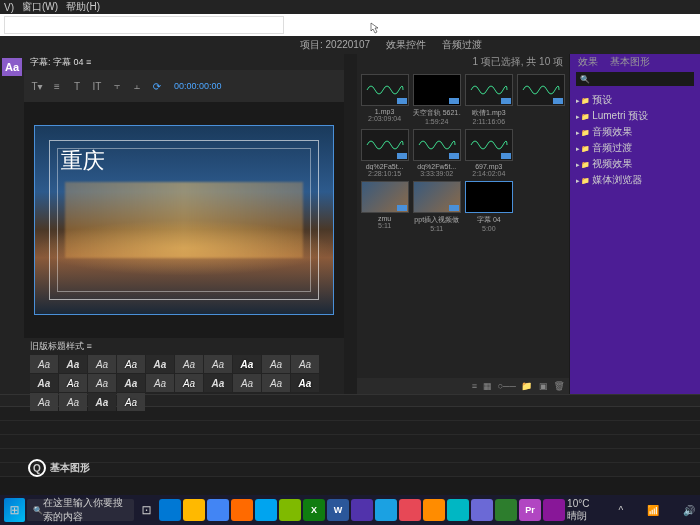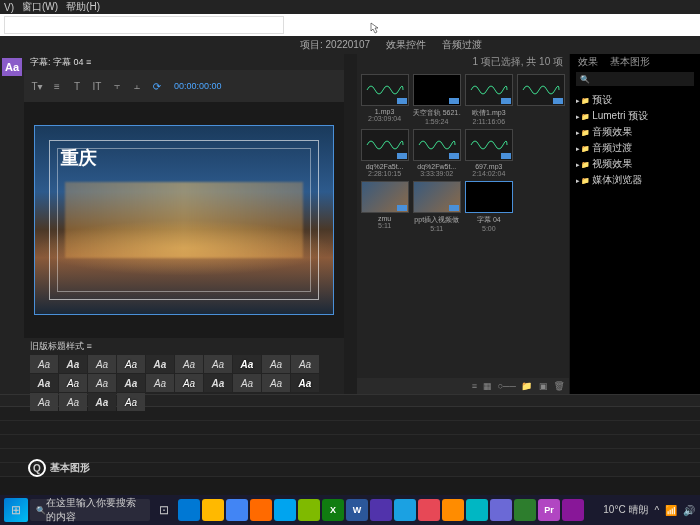--- a/index.html
+++ b/index.html
@@ -19,21 +19,21 @@
 .tp-tools{height:32px;background:#2a2a2a;display:flex;align-items:center;padding:0 6px;gap:6px;flex-wrap:wrap}
 .tool-icon{width:14px;height:14px;display:flex;align-items:center;justify-content:center;color:#999;font-size:10px}
 .tool-icon.active{color:#4da6ff}
 .timecode{color:#4da6ff;font-size:9px;margin-left:4px}
 .preview{flex:1;background:#1a1a1a;display:flex;align-items:center;justify-content:center;padding:8px}
 .preview-canvas{width:300px;height:190px;position:relative;background:linear-gradient(180deg,#1a3a5c 0%,#2d5a8c 35%,#4a3828 55%,#8a5a3a 70%,#1a2838 100%);border:1px solid #4a90d9}
 .city-buildings{position:absolute;bottom:30%;left:10%;right:10%;height:40%;background:linear-gradient(90deg,rgba(255,180,80,.3),rgba(255,200,100,.5),rgba(255,180,80,.3));filter:blur(1px)}
 .city-lights{position:absolute;bottom:20%;left:0;right:0;height:30%;background:radial-gradient(ellipse at center,rgba(255,200,100,.4),transparent 70%)}
 .title-box{position:absolute;top:14px;left:14px;right:14px;bottom:14px;border:1px solid rgba(255,255,255,.6)}
 .title-box2{position:absolute;top:22px;left:22px;right:22px;bottom:22px;border:1px solid rgba(255,255,255,.4)}
-.title-text{position:absolute;top:20px;left:26px;font-size:18px;color:#fff;font-weight:700}
+.title-text{position:absolute;top:20px;left:26px;font-size:22px;color:#fff;font-weight:400}
 .styles-section{height:56px;background:#232323;padding:2px 6px}
 .styles-label{font-size:9px;color:#ccc;margin-bottom:2px}
 .style-swatches{display:flex;flex-wrap:wrap;gap:1px}
 .swatch{width:28px;height:18px;background:#3a3a3a;display:flex;align-items:center;justify-content:center;font-size:10px;color:#ddd;font-style:italic}
 .swatch.bold{font-weight:bold;background:#2a2a2a}
 .swatch.outline{color:#fff;text-shadow:0 0 2px #000}
 .mid-strip{width:14px;background:#1e1e1e}
 .project-panel{width:230px;background:#232323;display:flex;flex-direction:column}
 .pp-header{height:16px;display:flex;justify-content:flex-end;align-items:center;padding:0 6px;font-size:10px;color:#999}
 .bin-grid{flex:1;padding:4px;display:grid;grid-template-columns:repeat(4,1fr);gap:4px;align-content:start}
@@ -42,39 +42,39 @@
 .thumb.selected{border:1px solid #4a90d9}
 .wave{width:40px;height:20px}
 .wave path{stroke:#3dd68c;stroke-width:1;fill:none}
 .thumb-img{width:100%;height:100%;background:linear-gradient(135deg,#3a5a7c,#8a6a4a)}
 .thumb-black{width:100%;height:100%;background:#000}
 .clip-badge{position:absolute;bottom:1px;right:1px;width:10px;height:6px;background:#4a90d9}
 .clip-name{font-size:7px;color:#aaa;margin-top:2px;max-width:48px;overflow:hidden;white-space:nowrap;text-align:center}
 .clip-dur{font-size:7px;color:#888}
 .pp-footer{height:16px;background:#2a2a2a;display:flex;align-items:center;justify-content:flex-end;gap:6px;padding:0 4px}
 .pp-footer span{color:#888;font-size:9px}
-.right-panel{flex:1;background:#000000;border-left:1px solid #1a1a1a}
+.right-panel{flex:1;background:#4c1d95;border-left:1px solid #1a1a1a}
 .rp-tabs{height:16px;display:flex;align-items:center;padding:0 8px;gap:12px;font-size:9px}
 .rp-tabs span{color:#999}
 .rp-search{height:18px;display:flex;align-items:center;padding:0 6px}
 .rp-search-input{flex:1;height:14px;background:#1a1a1a;border:none;padding:0 4px;font-size:8px;color:#ccc}
 .fx-tree{padding:4px 6px;font-size:8px;color:#aaa}
 .fx-tree div{padding:1px 0}
 .fx-tree .folder::before{content:"▸ 📁 ";font-size:7px}
 .timeline-area{height:95px;background:#1a1a1a;border-top:1px solid #333}
 .tl-ruler{height:12px;background:#232323;border-bottom:1px solid #333}
 .tl-tracks{height:70px;background:#1e1e1e}
 .tl-track{height:14px;border-bottom:1px solid #2a2a2a}
 .watermark{position:absolute;bottom:48px;left:28px;display:flex;align-items:center;gap:4px;color:#fff;font-size:14px;font-weight:bold}
 .watermark-icon{width:18px;height:18px;border:2px solid #fff;border-radius:50%;display:flex;align-items:center;justify-content:center;font-size:10px}
 .taskbar{position:absolute;bottom:0;left:0;right:0;height:30px;background:#1a1a2e;display:flex;align-items:center;padding:0 4px;gap:2px}
 .tb-icon{width:24px;height:24px;display:flex;align-items:center;justify-content:center;border-radius:2px;font-size:12px}
 .tb-start{background:linear-gradient(135deg,#0078d4,#00bcf2)}
 .tb-search{width:120px;height:22px;background:#2a2a3a;border-radius:2px;display:flex;align-items:center;padding:0 6px;font-size:8px;color:#888}
-.tb-tray{margin-left:auto;display:flex;align-items:center;gap:6px;font-size:8px;color:#ccc}
+.tb-tray{margin-left:auto;display:flex;align-items:center;gap:24px;font-size:8px;color:#ccc}
 .app-icon{width:22px;height:22px;border-radius:3px;display:flex;align-items:center;justify-content:center;font-size:9px;font-weight:bold;color:#fff}
 </style>
 </head>
 <body>
 
 <div class="menubar">
   <span>V)</span>
   <span>窗口(W)</span>
   <span>帮助(H)</span>
 </div>

